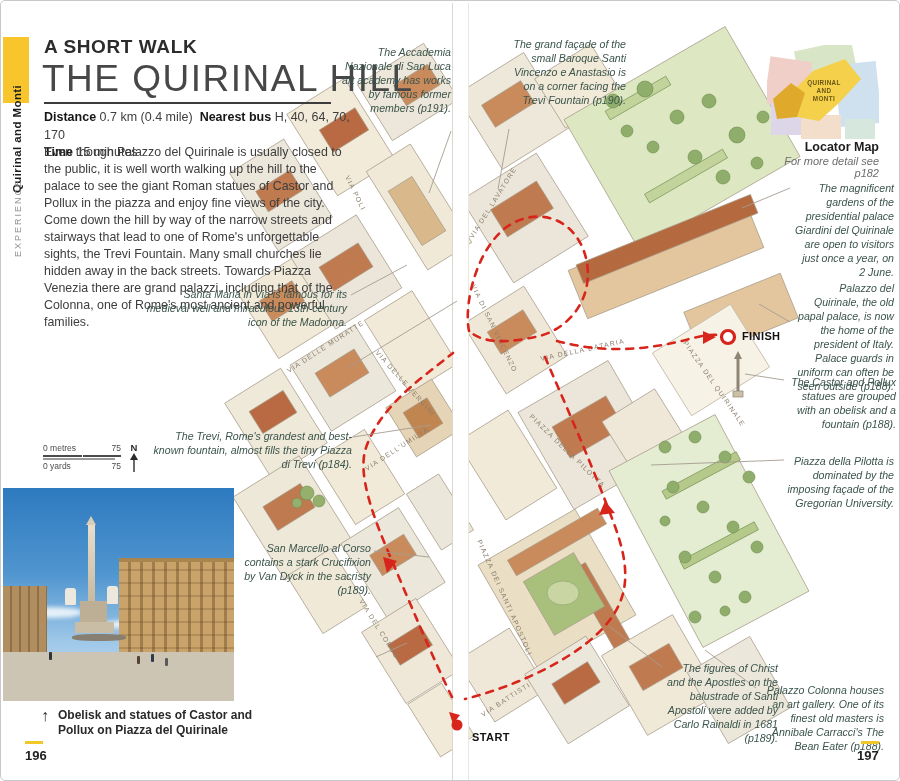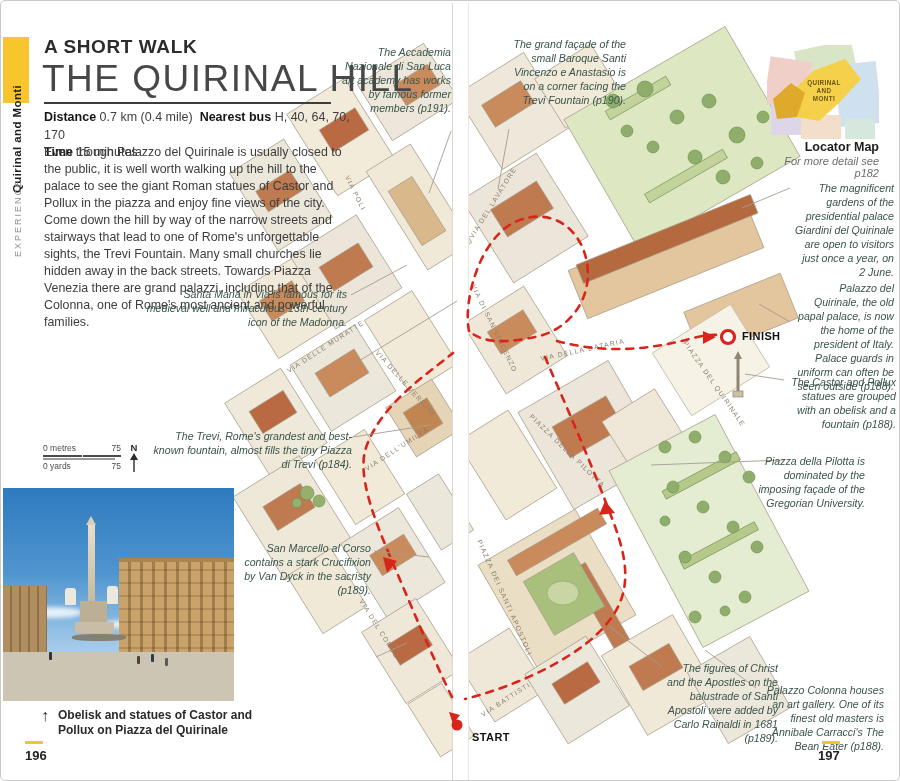--- a/index.html
+++ b/index.html
@@ -51,21 +51,21 @@
   .fountain{left:30%;top:68.5%;width:54px;height:7px;background:#878072;border-radius:40%;}
   .ground{left:0;bottom:0;width:100%;height:23%;background:#cdc5b3;}
   .person{width:3px;height:8px;border-radius:1px;}
 
   .caption{left:40px;top:707px;width:215px;font-size:12px;font-weight:bold;color:#2a2a2a;line-height:1.25;display:flex;gap:9px;}
   .cap-arrow{font-size:16px;font-weight:normal;line-height:1;}
 
   .pagenum{font-size:13px;font-weight:bold;color:#222;}
   .pn-dash{width:18px;height:3px;background:#f0c929;margin-bottom:4px;}
   .pn-left{left:24px;top:740px;}
-  .pn-right{left:817px;top:740px;text-align:left;}
+  .pn-right{left:856px;top:740px;text-align:left;}
   .pn-right .pn-dash{margin-left:auto;}
 
   
   .locator-box{left:766px;top:44px;width:112px;height:96px;}
   .locator-cap{left:770px;top:139px;width:108px;text-align:right;}
   .loc-title{font-size:12.5px;font-weight:bold;color:#1d1d1d;}
   .loc-sub{font-size:11px;font-style:italic;color:#6d6d6d;margin-top:1px;}
 
   
   .ann{position:absolute;font-style:italic;font-size:10.6px;line-height:1.32;color:#3b544b;}
@@ -73,21 +73,21 @@
   .a1{left:338px;top:45px;width:112px;}
   .a2{left:505px;top:37px;width:120px;}
   .a3{left:140px;top:287px;width:206px;}
   .a4{left:126px;top:358px;width:220px;}
   .a5{left:150px;top:429px;width:201px;}
   .a6{left:238px;top:541px;width:132px;}
   .a7{left:264px;top:649px;width:108px;}
   .a8{left:793px;top:181px;width:100px;}
   .a9{left:793px;top:281px;width:100px;}
   .a10{left:785px;top:375px;width:110px;}
-  .a11{left:756px;top:454px;width:108px;}
+  .a11{left:785px;top:454px;width:108px;}
   .a12{left:663px;top:661px;width:114px;}
   .a13{left:757px;top:683px;width:126px;}
 
   .route-label{position:absolute;font-size:11px;font-weight:bold;color:#111;letter-spacing:.4px;}
   .lbl-finish{left:741px;top:329px;}
   .lbl-start{left:471px;top:730px;}
 
   svg .b{stroke:#a69b89;stroke-width:.7;}
   svg .tr{stroke:#6d8c4b;stroke-width:.6;}
   svg .street{font-family:"Liberation Sans",sans-serif;font-size:6.8px;letter-spacing:1.3px;fill:#8a7f6e;}

